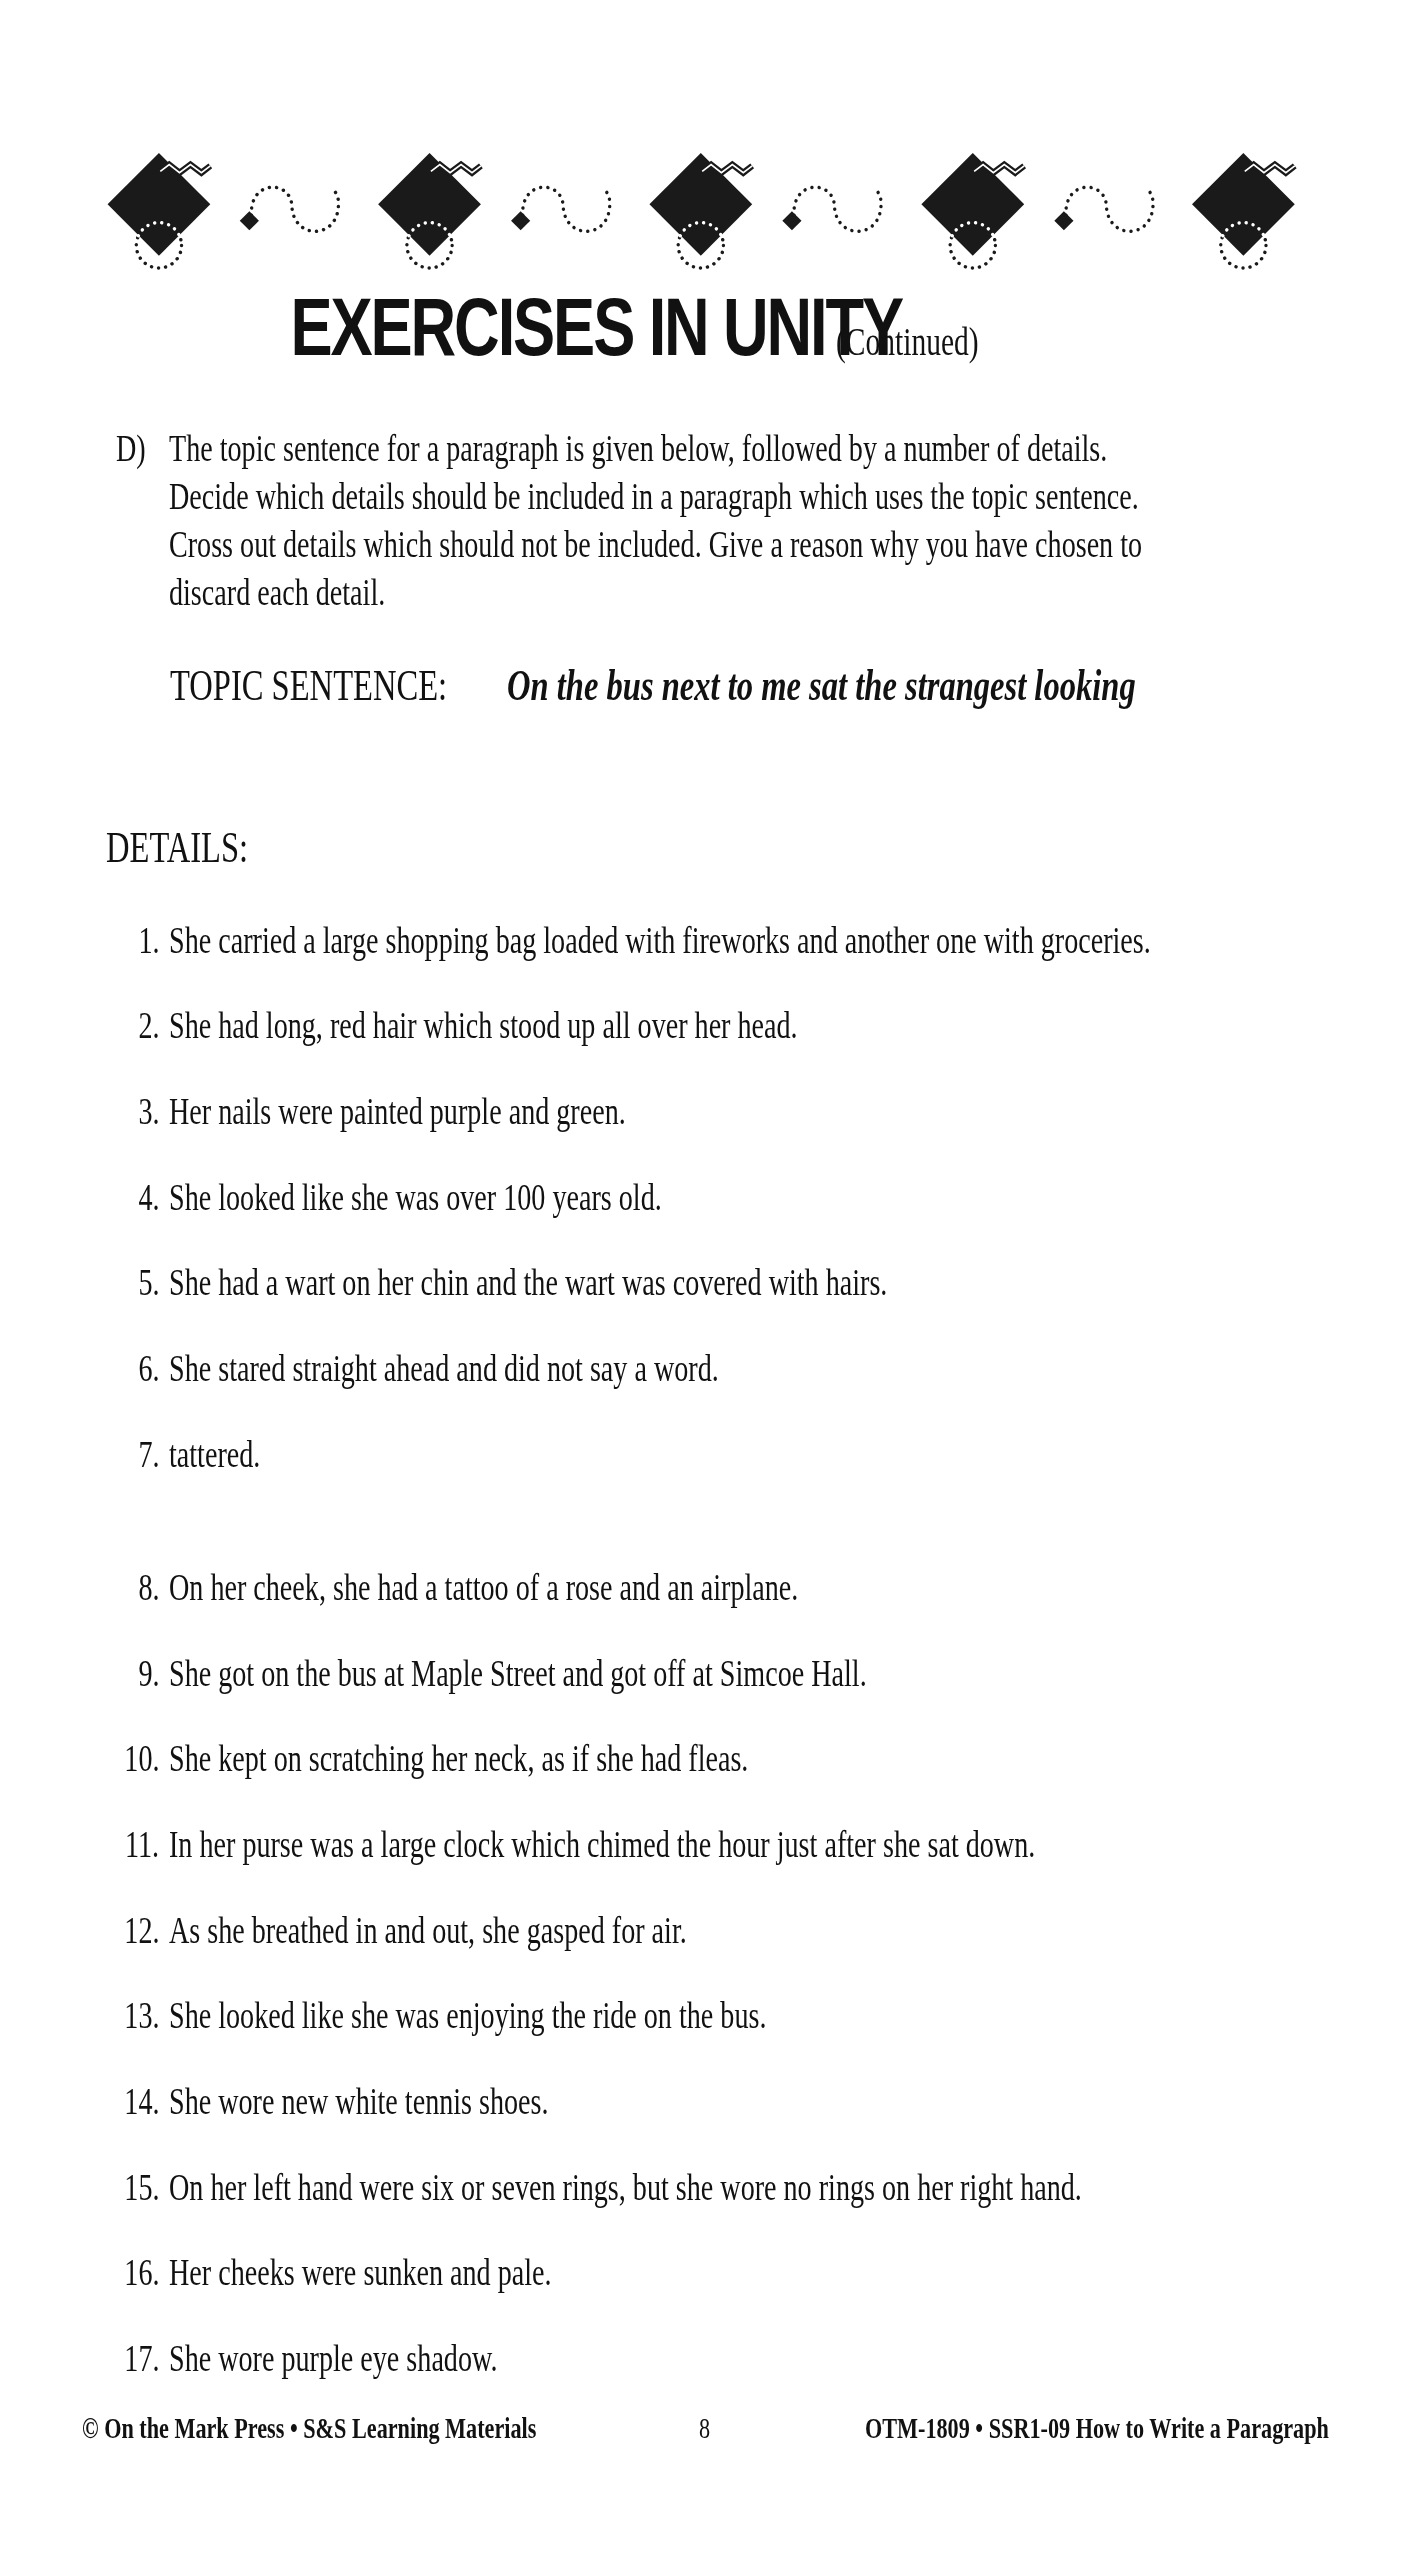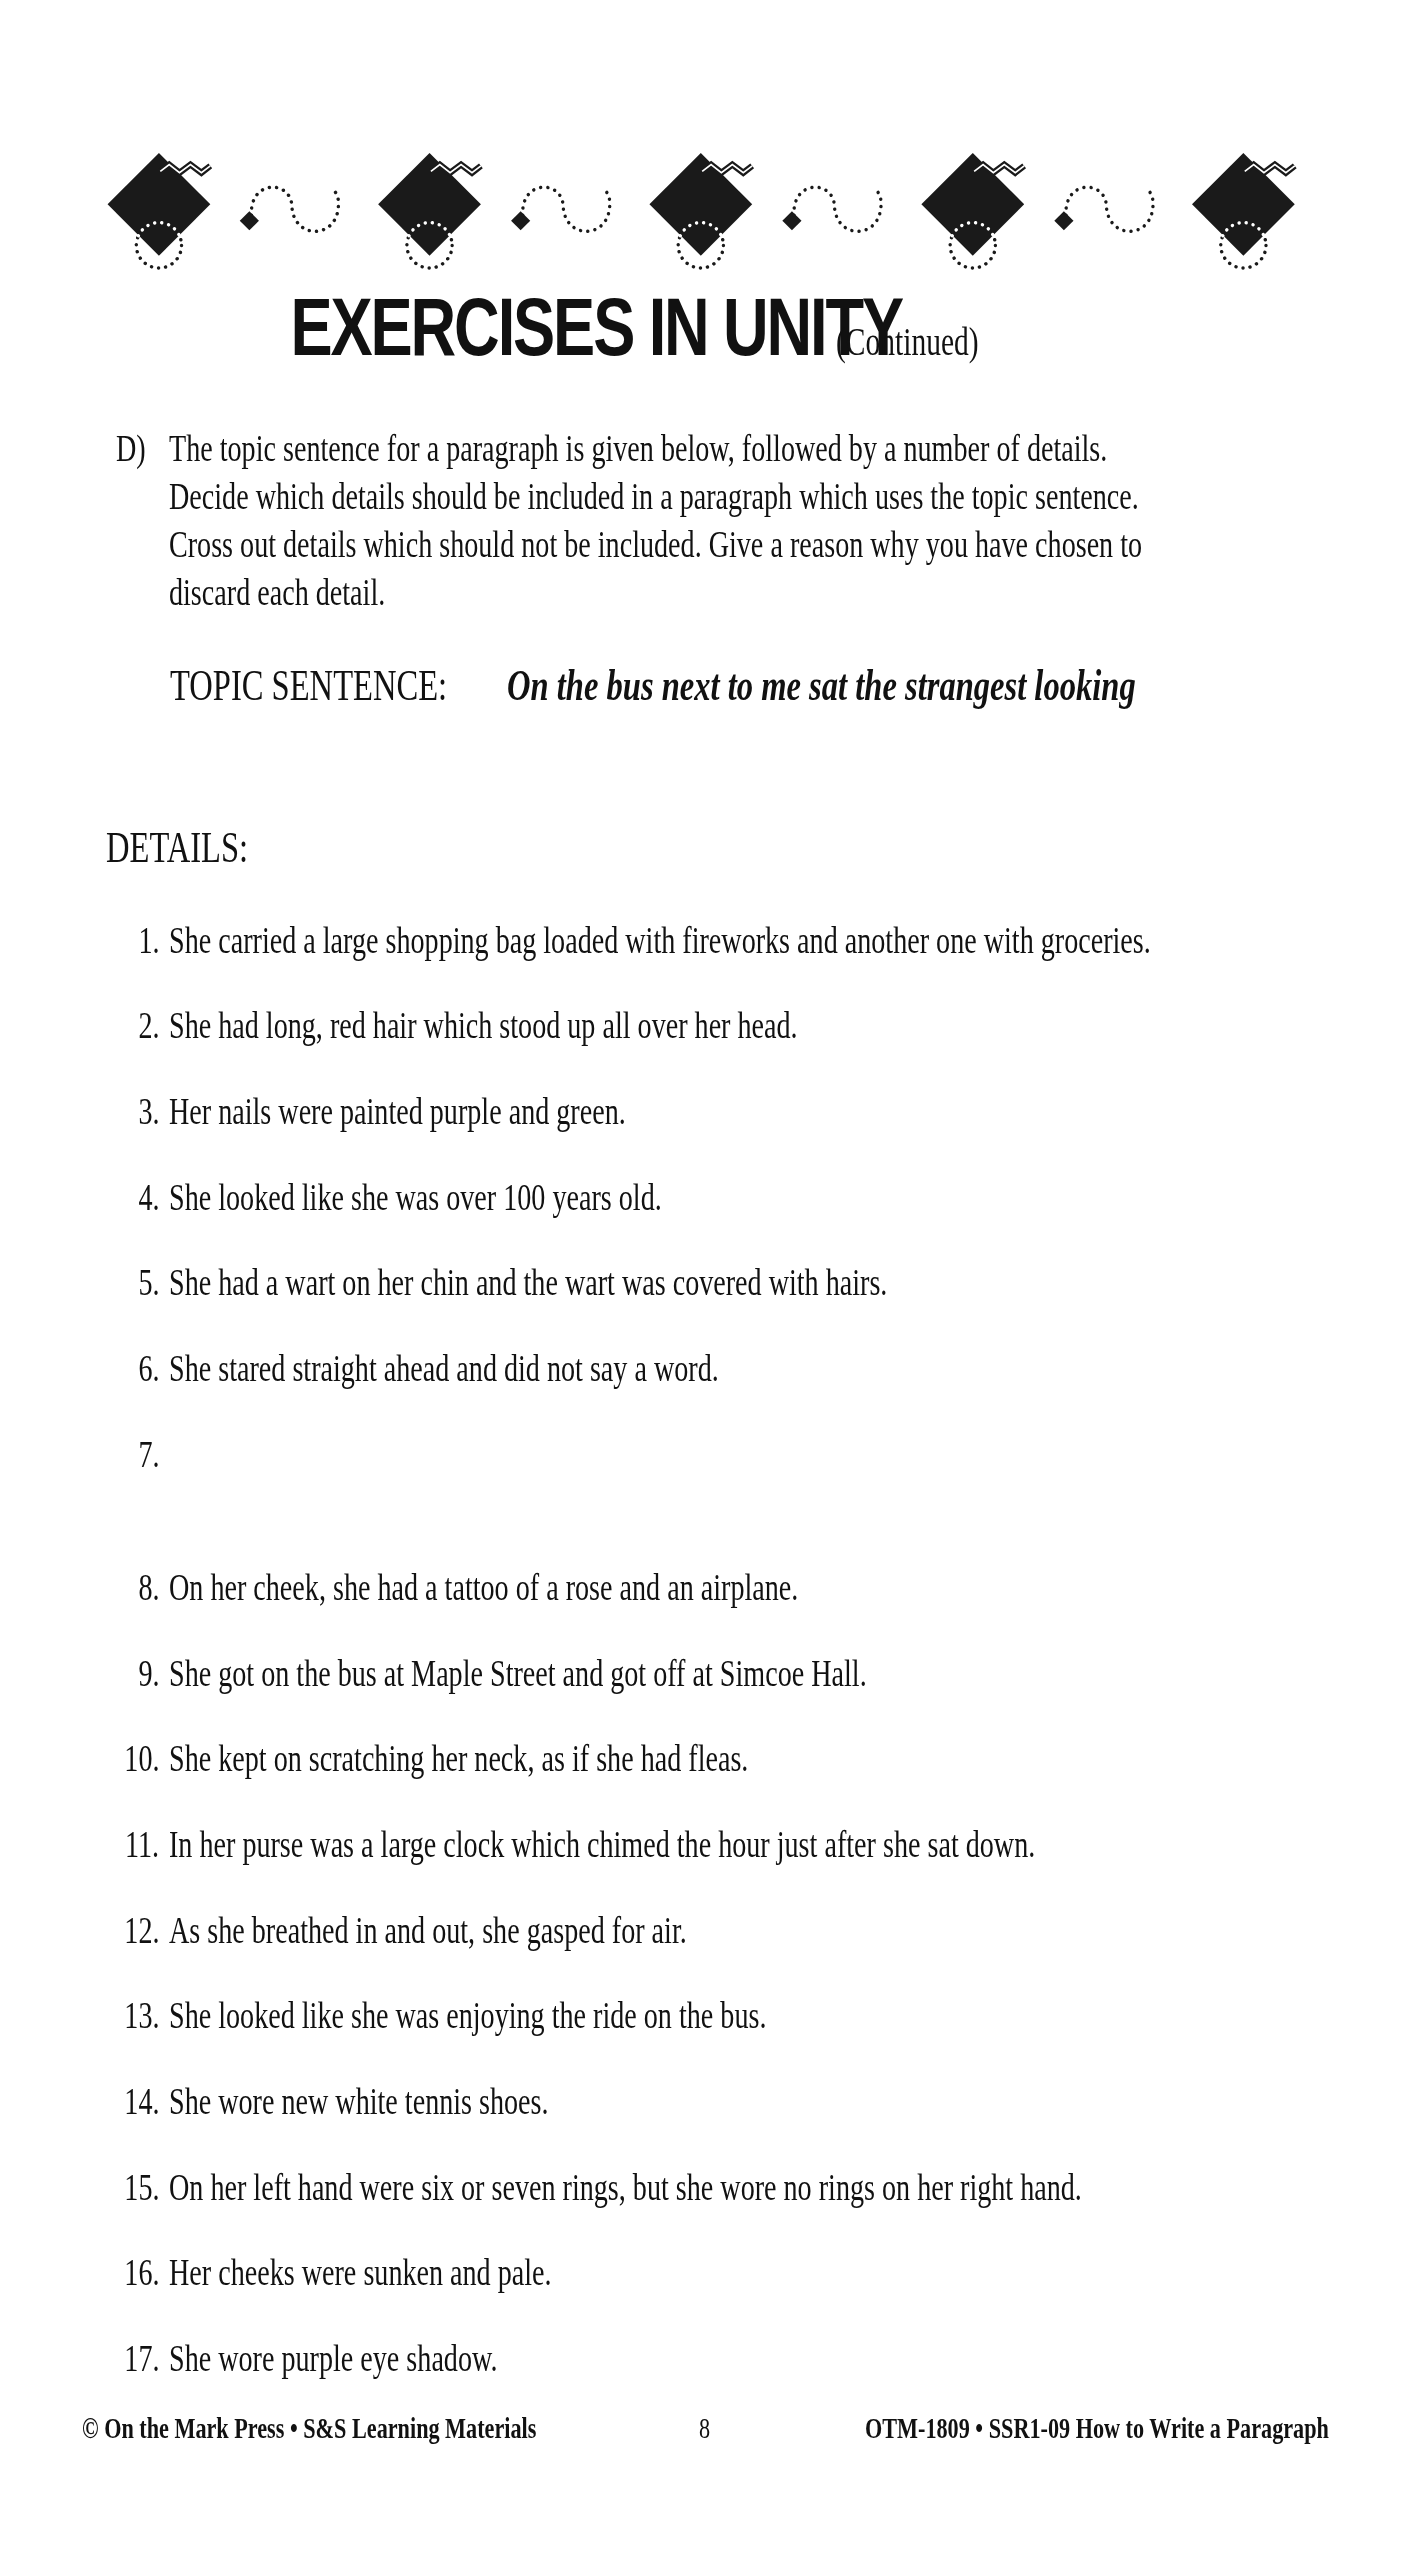--- a/index.html
+++ b/index.html
@@ -164,20 +164,21 @@
     </div>
     <div class="item" style="top: 1344px;">
       <span class="num"><span class="cond">6.</span></span>
       <div class="text">
         <div><span class="cond">She stared straight ahead and did not say a word.</span></div>
       </div>
     </div>
     <div class="item" style="top: 1430px;">
       <span class="num"><span class="cond">7.</span></span>
       <div class="text">
+        <div><span class="cond">tattered.</span></div>
       </div>
     </div>
     <div class="item" style="top: 1563px;">
       <span class="num"><span class="cond">8.</span></span>
       <div class="text">
         <div><span class="cond">On her cheek, she had a tattoo of a rose and an airplane.</span></div>
       </div>
     </div>
     <div class="item" style="top: 1649px;">
       <span class="num"><span class="cond">9.</span></span>

